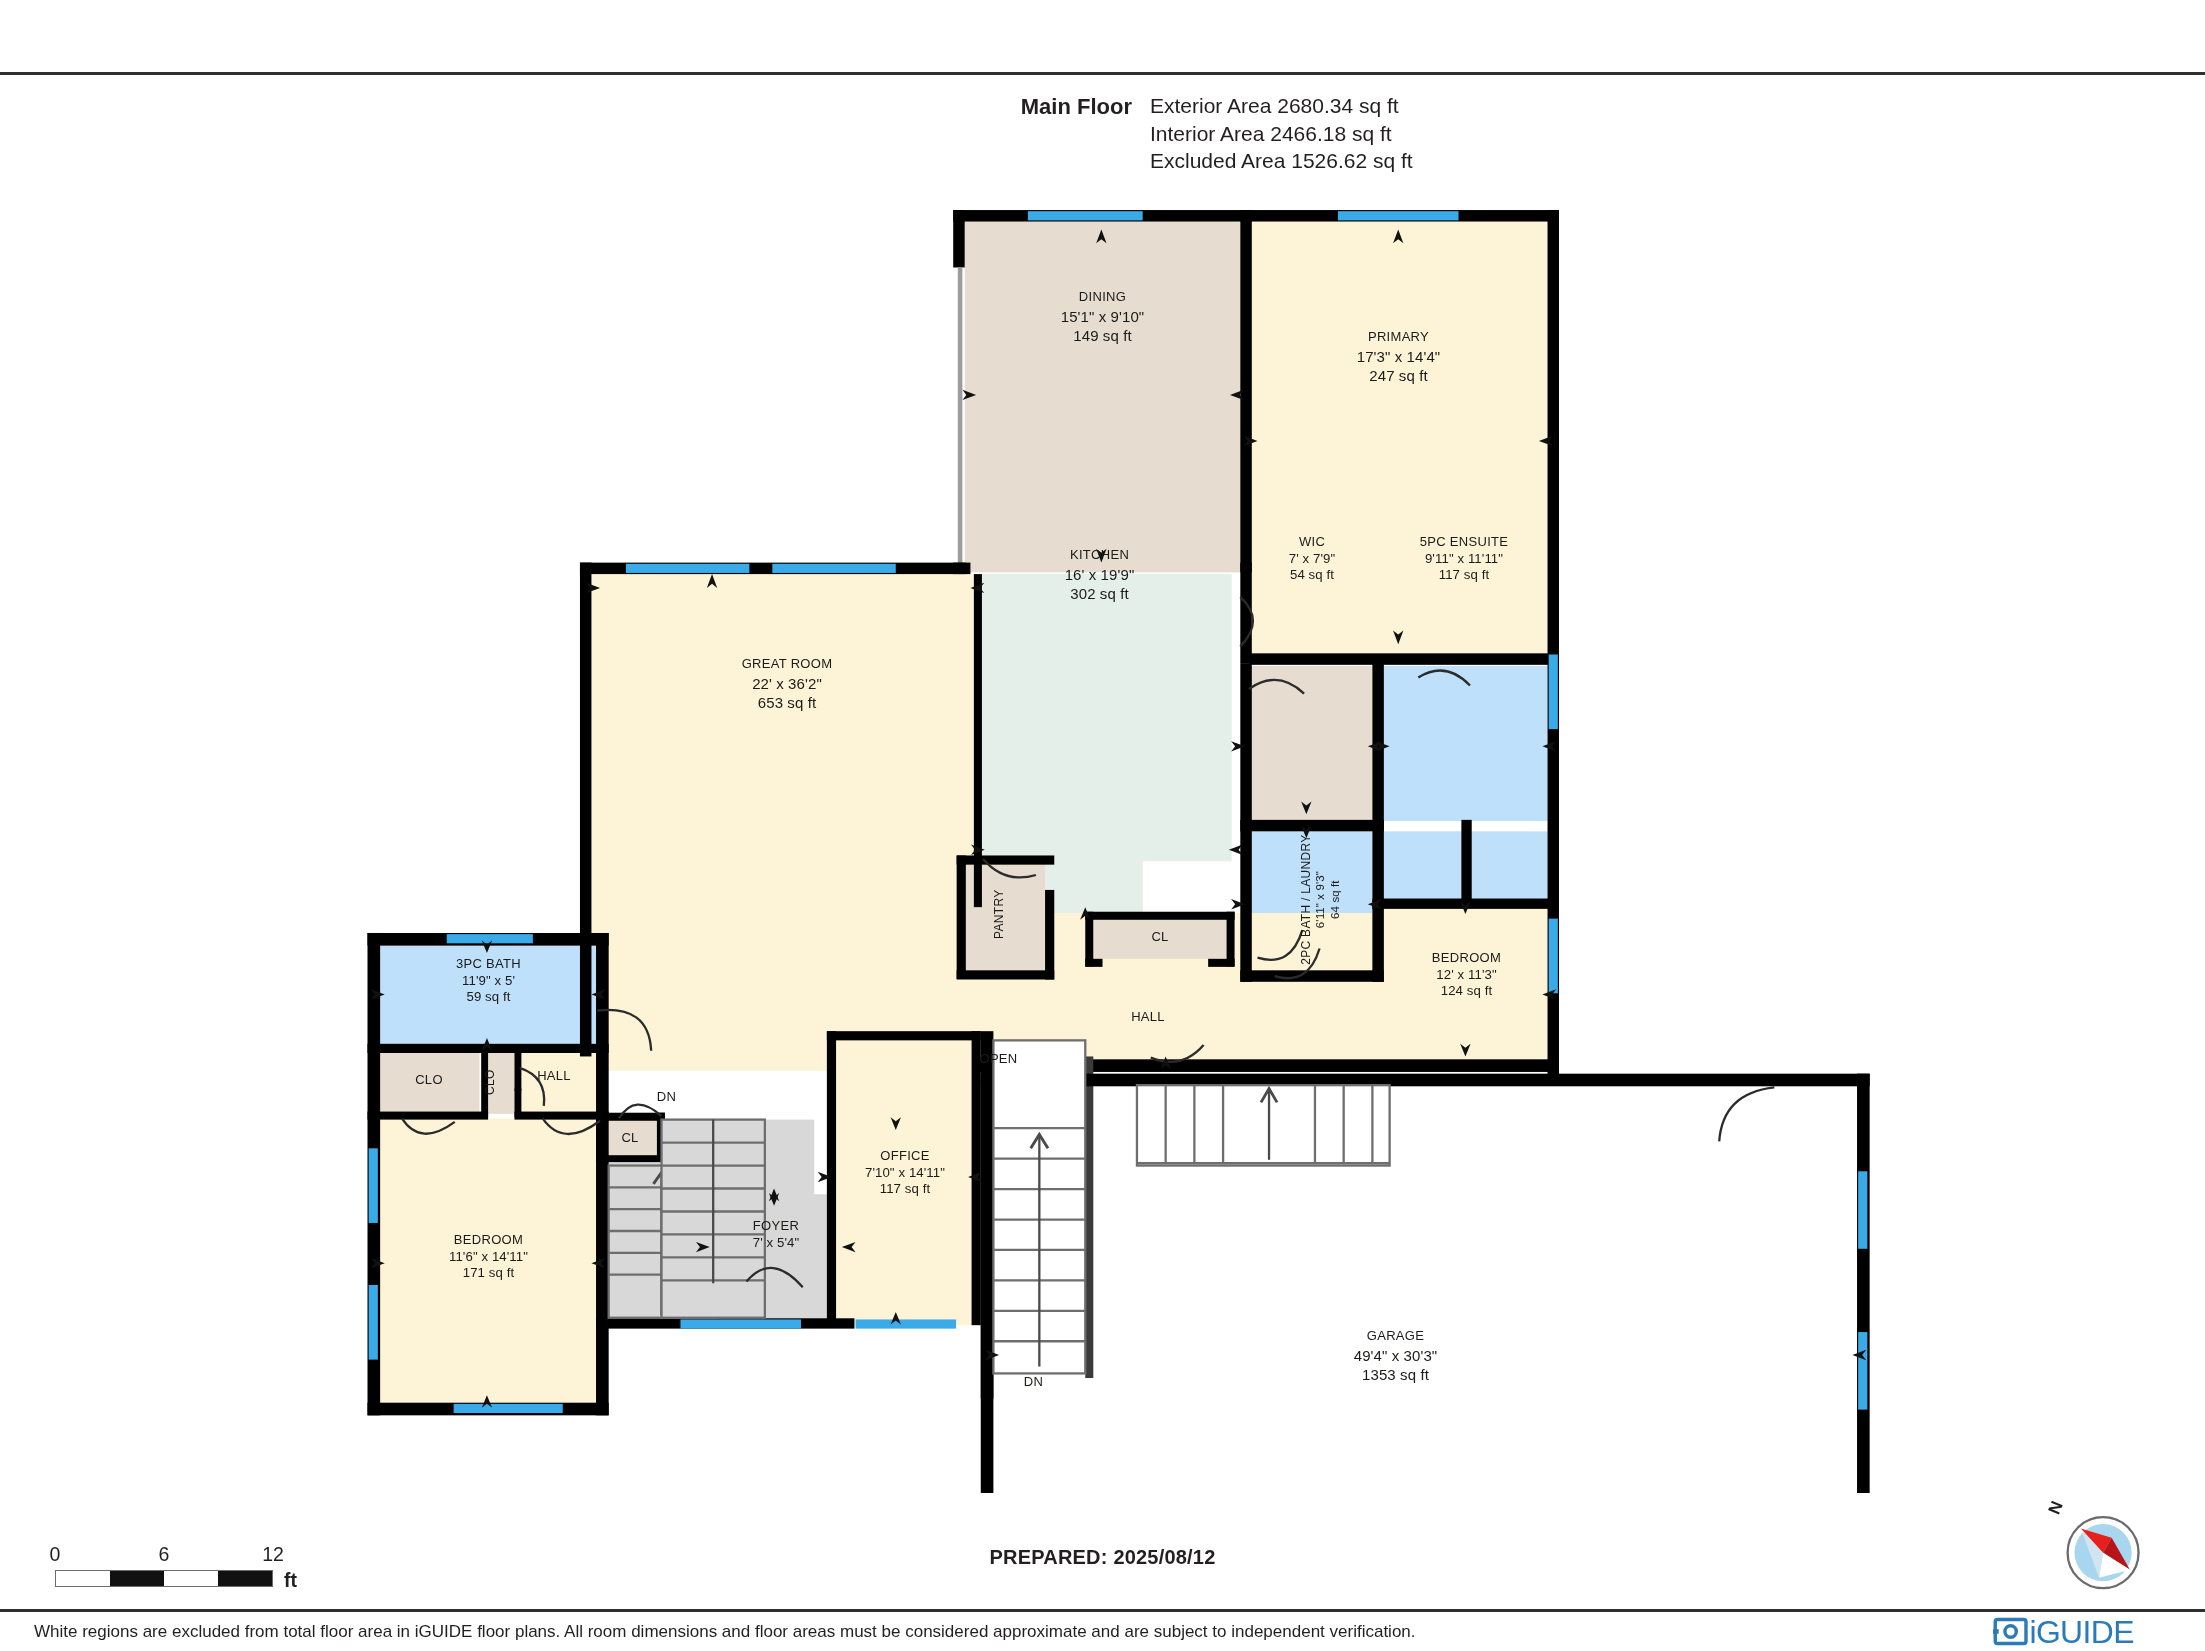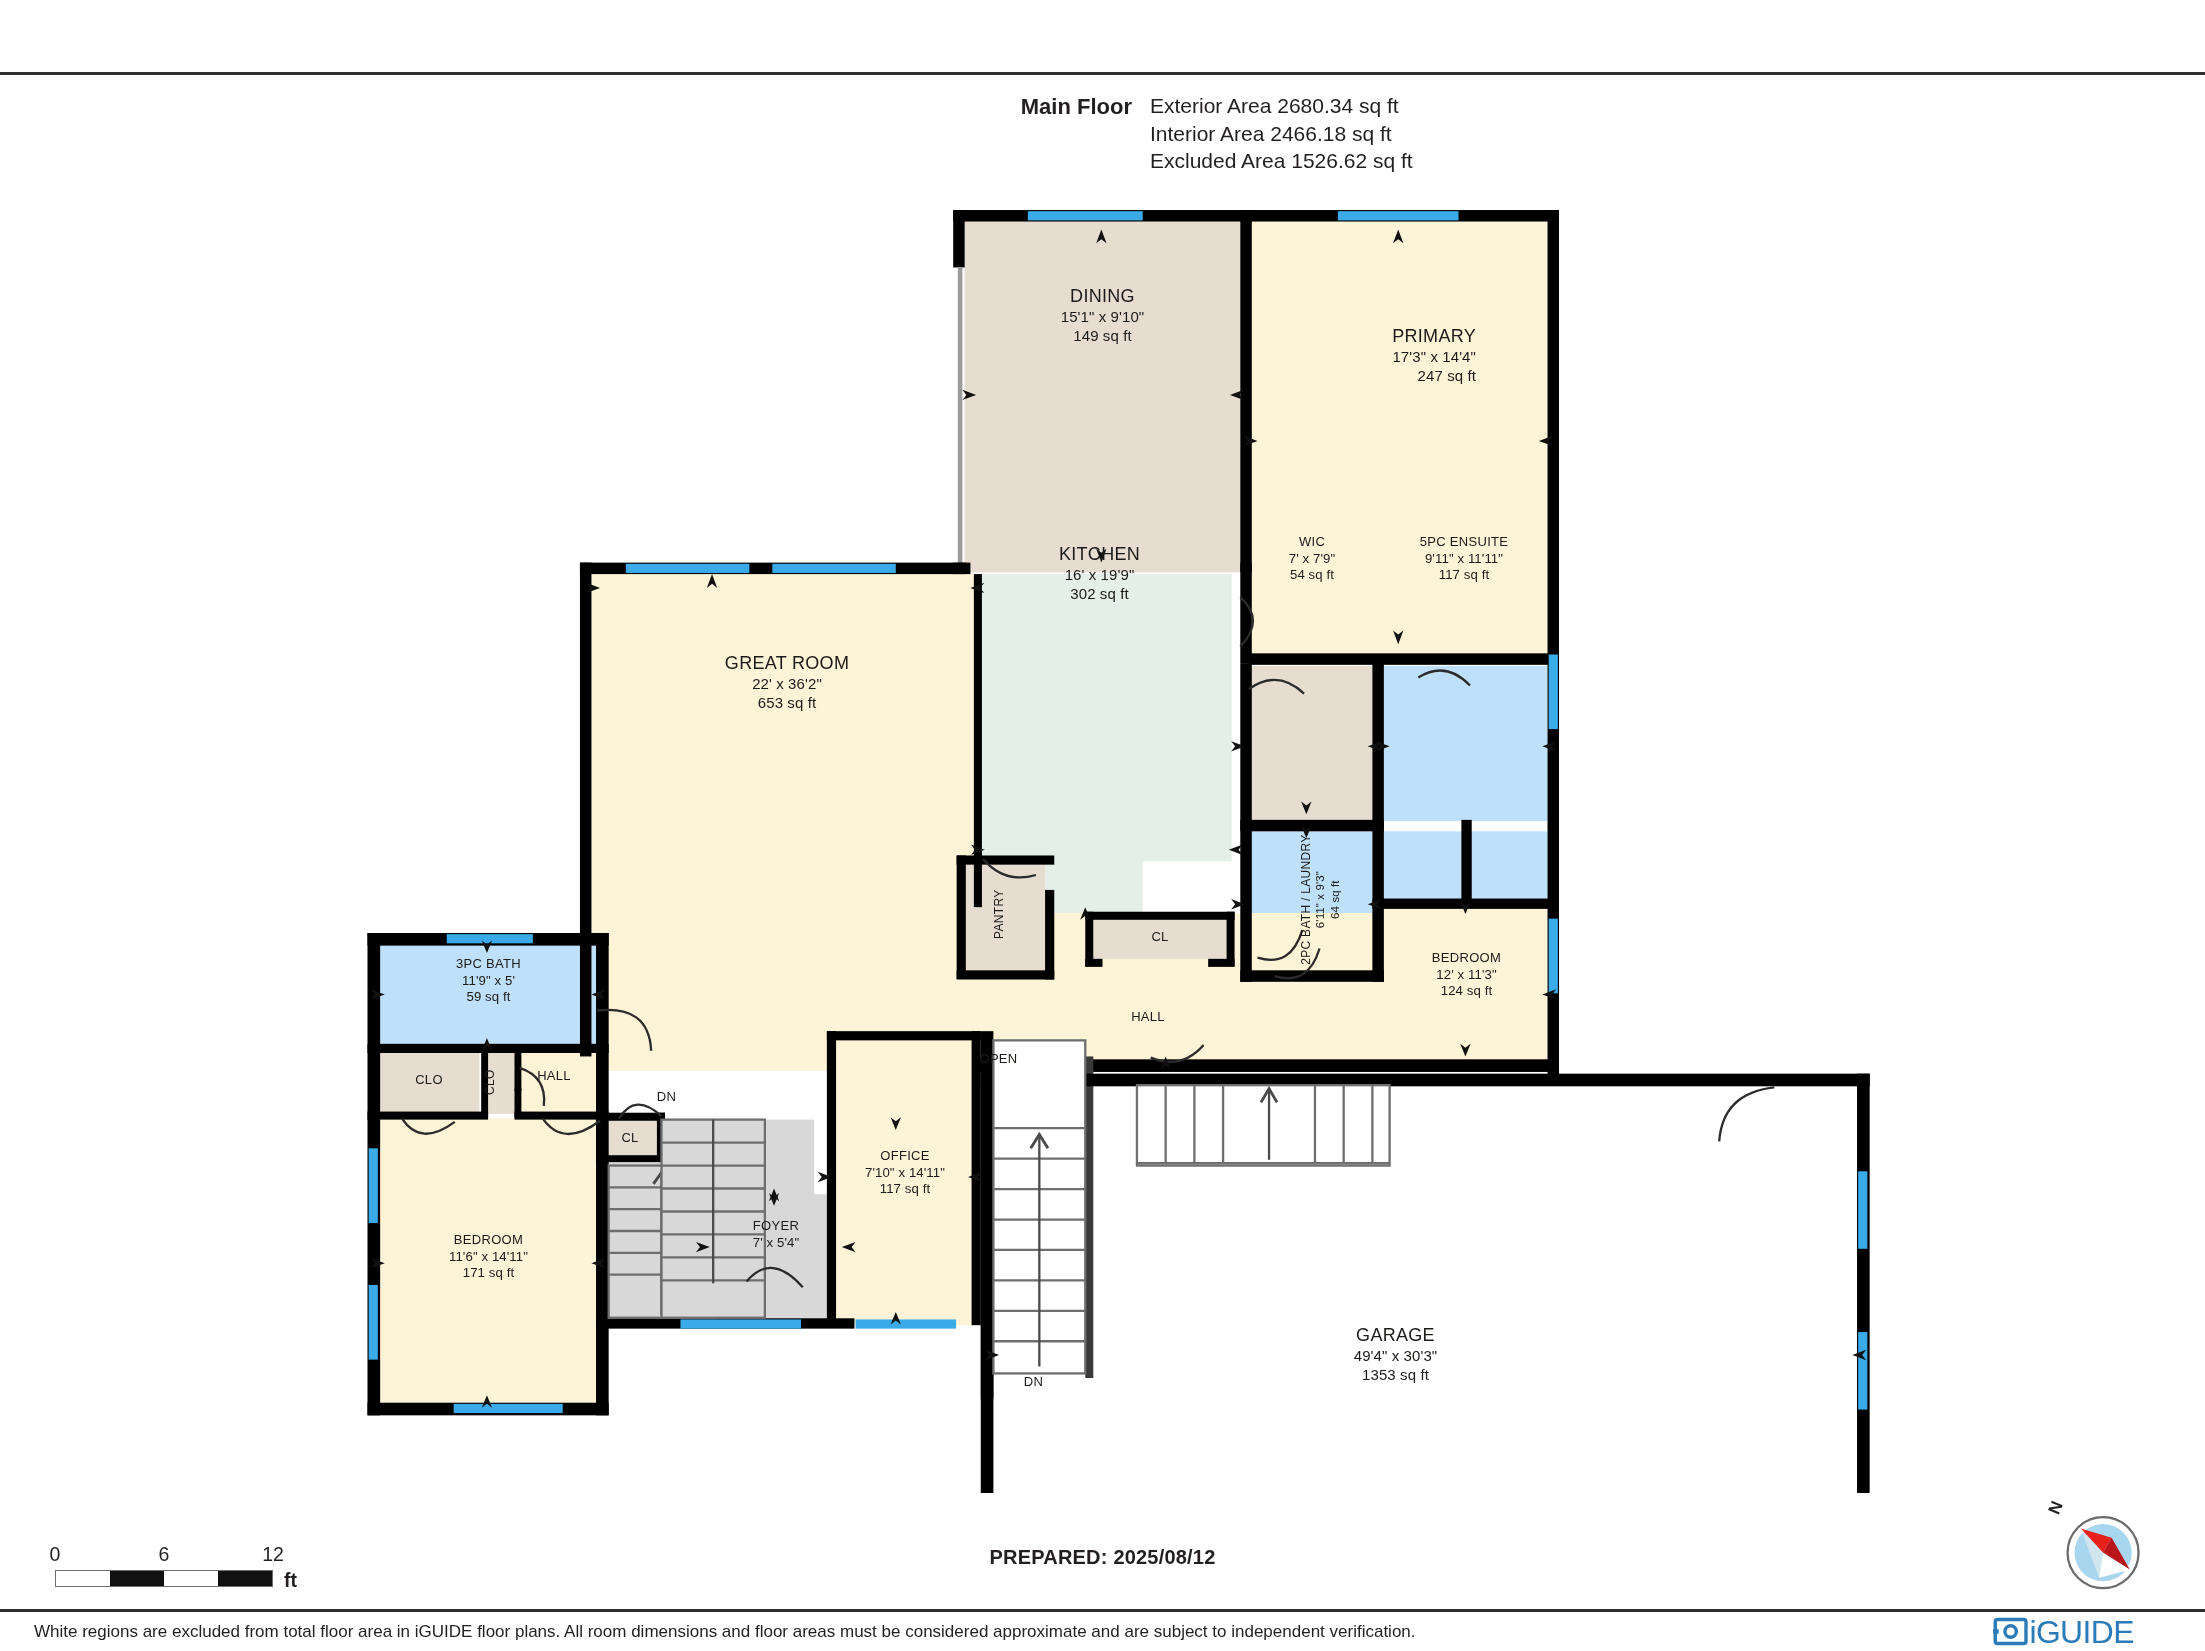--- a/index.html
+++ b/index.html
@@ -40,21 +40,21 @@
     position:absolute;left:0;top:172px;width:2205px;height:1321px;
   }
   #plan svg{display:block;width:2205px;height:1321px;}
 
   
   .lbl{
     position:absolute;text-align:center;white-space:nowrap;
     font-size:15.5px;line-height:19.5px;font-weight:400;color:#1c1b19;
     letter-spacing:0.1px;
   }
-  .lbl .nm{font-size:18px;letter-spacing:0.3px;}
+  .lbl .nm{font-size:13px;letter-spacing:0.3px;}
   .lbl .dm{font-size:15px;}
   .lbl .sf{font-size:15px;}
   .lbl.sm{font-size:13.8px;line-height:16.7px;}
   .lbl.sm .nm{font-size:13px;text-align:center;}
   .lbl.sm .dm{font-size:13.2px;}
   .lbl.sm .sf{font-size:13.2px;}
   .lbl.tiny{font-size:12px;line-height:14.4px;}
   .lbl.tiny .nm{font-size:12px;}
   .lbl.tiny .dm{font-size:11.5px;}
   .lbl.tiny .sf{font-size:11.5px;}
@@ -392,21 +392,21 @@
         <path d="M2030,1540 l-9,22 l9,-7 l9,7 Z"></path>
       </g>
     </svg>
 
     <div class="lbl" style="left:1028px;top:115px;width:149px;">
       <div class="nm">DINING</div>
       <div class="dm">15'1" x 9'10"</div>
       <div class="sf">149 sq ft</div>
     </div>
 
-    <div class="lbl" style="left:1321px;top:155px;width:155px;text-align:right;">
+    <div class="lbl" style="left:1321px;top:155px;width:155px;">
       <div class="nm">PRIMARY</div>
       <div class="dm">17'3" x 14'4"</div>
       <div class="sf">247 sq ft</div>
     </div>
 
     <div class="lbl" style="left:1022px;top:373px;width:155px;">
       <div class="nm">KITCHEN</div>
       <div class="dm">16' x 19'9"</div>
       <div class="sf">302 sq ft</div>
     </div>

